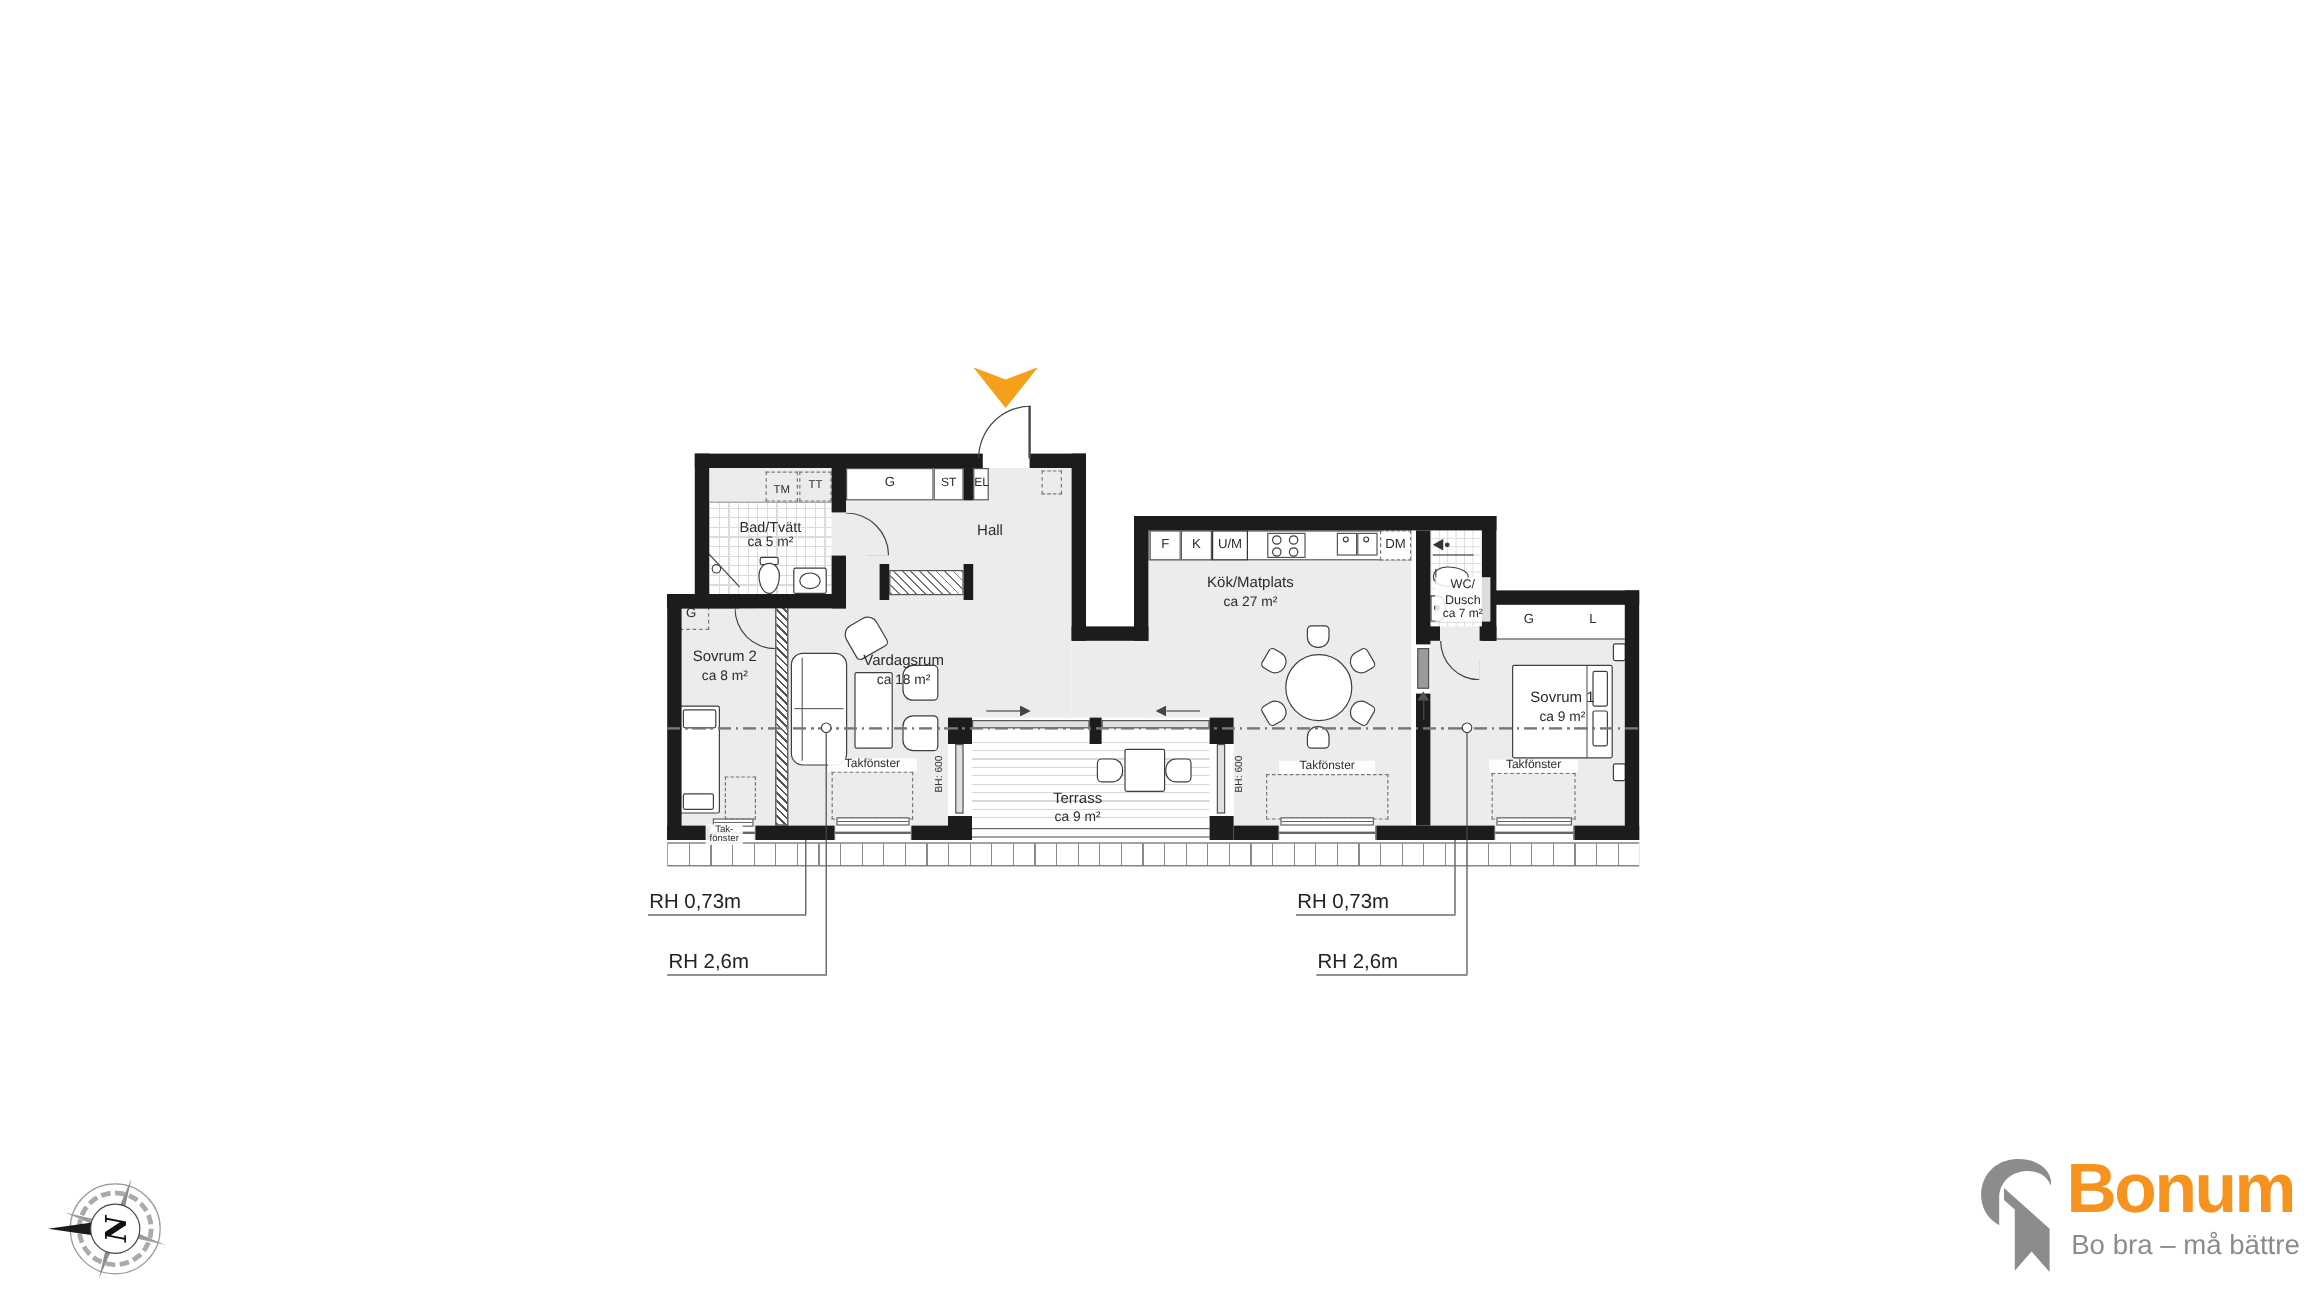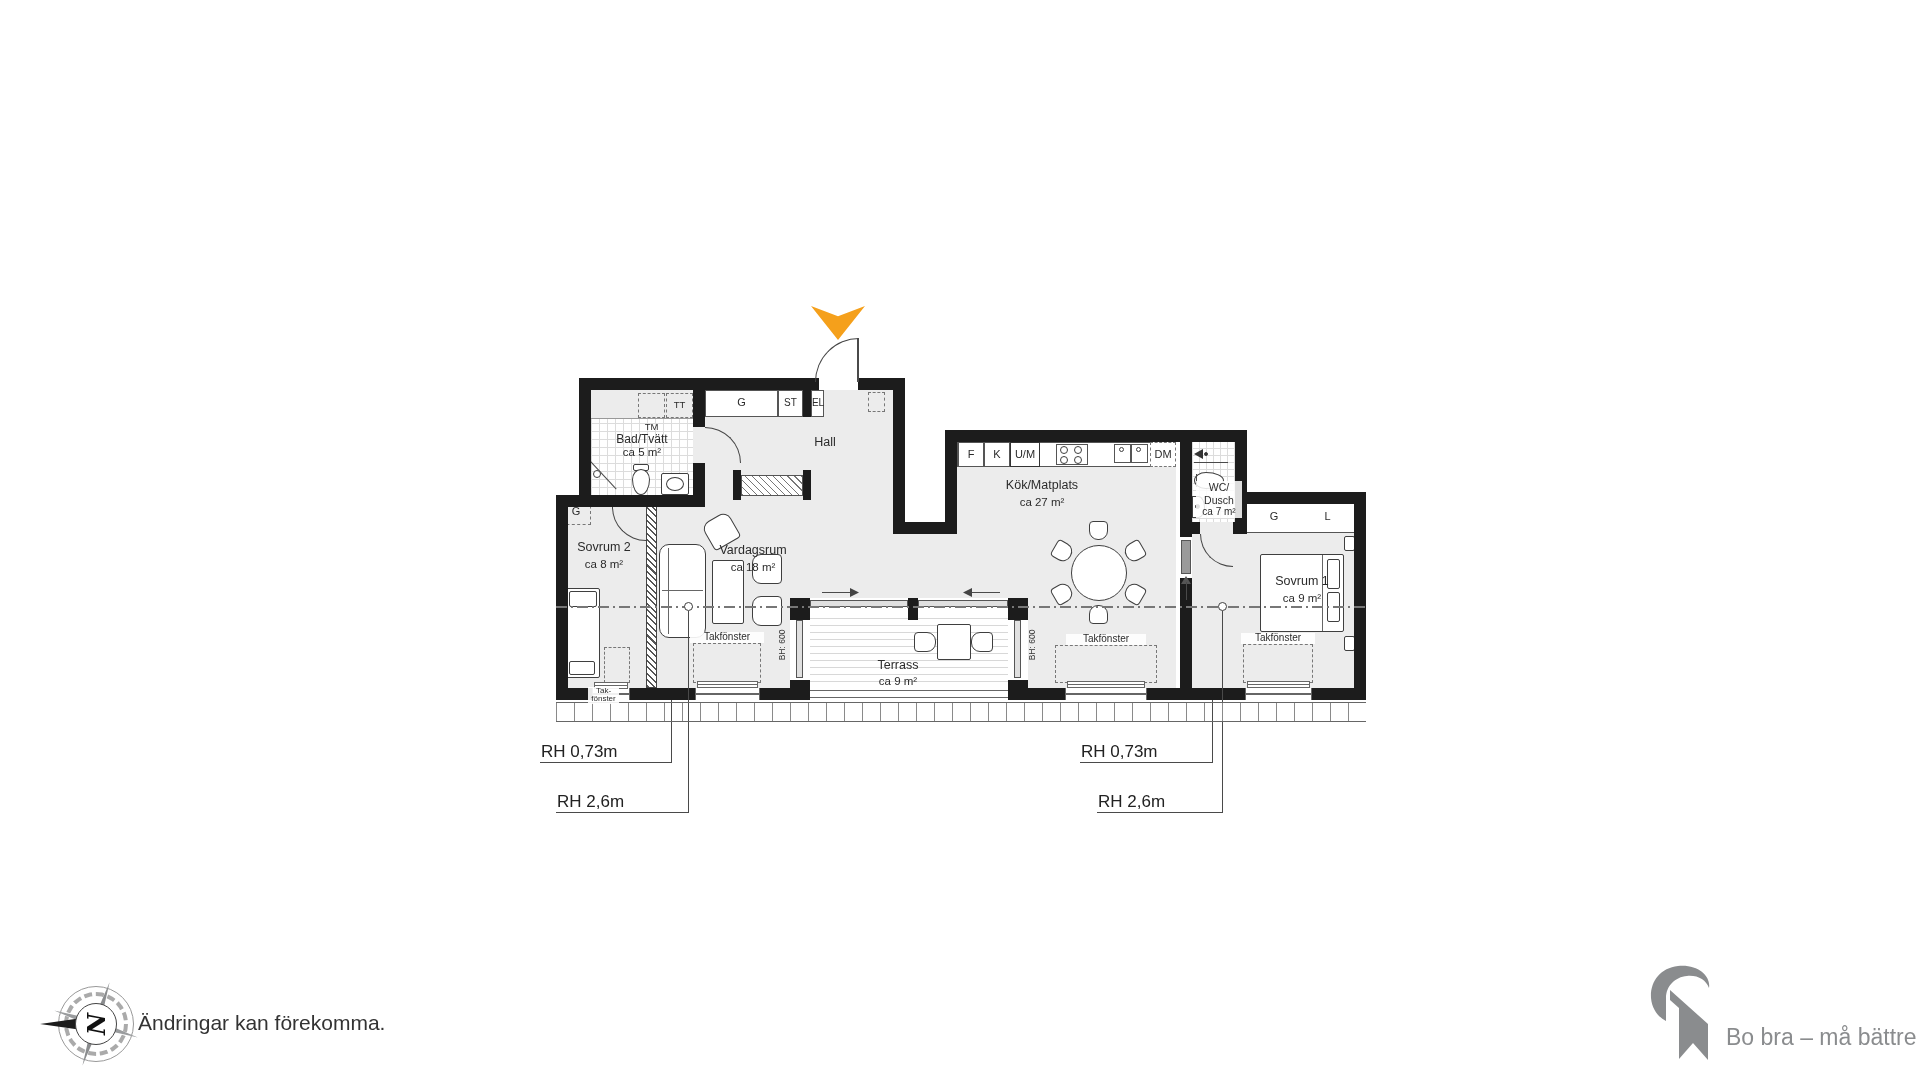--- a/index.html
+++ b/index.html
@@ -92,21 +92,21 @@
   <div class="chair" style="left:706px;top:516px;width:30px;height:30px;transform:rotate(150deg)"></div>
   <div class="chair" style="left:752px;top:554px;width:30px;height:30px;transform:rotate(90deg)"></div>
   <div class="chair" style="left:752px;top:596px;width:30px;height:30px;transform:rotate(90deg)"></div>
 
   <div class="w" style="left:733px;top:470px;width:8px;height:30px"></div>
   <div class="w" style="left:803px;top:470px;width:8px;height:30px"></div>
   <div class="hatch" style="left:741px;top:475px;width:62px;height:21px"></div>
 
   <div class="dashbox" style="left:638px;top:393px;width:27px;height:25px"></div>
   <div class="dashbox" style="left:666px;top:393px;width:27px;height:25px"></div>
-  <div class="lbl" style="left:638px;top:421px;width:27px;font-size:9.5px">TM</div>
+  <div class="lbl" style="left:638px;top:403px;width:27px;font-size:9.5px">TM</div>
   <div class="lbl" style="left:666px;top:399px;width:27px;font-size:9.5px">TT</div>
   <div class="thin" style="left:588px;top:458px;width:42px;height:1.2px;transform:rotate(47deg);transform-origin:left top"></div>
   <div class="furn round" style="left:593px;top:470px;width:8px;height:8px"></div>
   <div class="furn" style="left:633px;top:464px;width:16px;height:7px"></div>
   <div class="furn round" style="left:632px;top:469px;width:18px;height:26px;border-radius:50% 50% 50% 50%/40% 40% 60% 60%"></div>
   <div class="furn" style="left:661px;top:473px;width:28px;height:22px"></div>
   <div class="furn round" style="left:666px;top:477px;width:18px;height:14px"></div>
 
   <div class="box" style="left:957px;top:442px;width:219px;height:25px"></div>
   <div class="box" style="left:958px;top:442px;width:26px;height:25px"></div>
@@ -282,23 +282,23 @@
   <div class="abs" style="left:48px;top:976px;width:96px;height:96px">
     <div class="abs" style="left:10px;top:10px;width:76px;height:76px;border:1.4px solid #999;border-radius:50%;box-sizing:border-box"></div>
     <div class="abs" style="left:16px;top:16px;width:64px;height:64px;border:4px dashed #aaa;border-radius:50%;box-sizing:border-box"></div>
     <div class="abs" style="left:40px;top:4px;width:16px;height:88px;background:#8a8c8e;clip-path:polygon(50% 0,75% 50%,50% 100%,25% 50%);transform:rotate(18deg)"></div>
     <div class="abs" style="left:40px;top:4px;width:16px;height:88px;background:#9a9c9e;clip-path:polygon(50% 0,75% 50%,50% 100%,25% 50%);transform:rotate(108deg)"></div>
     <div class="abs" style="left:-8px;top:40px;width:56px;height:16px;background:#1b1b1b;clip-path:polygon(0 50%,100% 0,80% 50%,100% 100%)"></div>
     <div class="abs" style="left:27px;top:27px;width:42px;height:42px;background:#fff;border:1.5px solid #444;border-radius:50%;box-sizing:border-box"></div>
     <div class="abs" style="left:27px;top:27px;width:42px;height:42px;display:flex;align-items:center;justify-content:center;
                 font-family:'DejaVu Serif',serif;font-style:italic;font-weight:bold;font-size:24px;color:#111;transform:rotate(-90deg)">N</div>
   </div>
-  <div class="lbl" style="left:138px;top:1010px;width:360px;text-align:left;font-size:21px;color:#333">Ändringar kan förekomma.</div>
 
   <div class="abs" style="left:1648px;top:962px;width:270px;height:110px">
     <svg width="68" height="100" viewBox="0 0 68 100" style="position:absolute;left:0;top:2px">
       <path fill="#8a8c8e" d="M30,2 C12,4 2,18 3,34 C4,45 10,53 18,57 L18,34 C18,22 27,13 39,12 C50,11 58,16 61,24 C63,12 50,0 30,2 Z"></path>
       <path fill="#8a8c8e" d="M22,26 L60,60 L60,96 L45,79 L31,95 L31,44 L22,36 Z"></path>
     </svg>
+    <div class="abs" style="left:74px;top:0px;font-size:58px;font-weight:bold;color:#F6921E;letter-spacing:-2px;line-height:1">Bonum</div>
     <div class="abs" style="left:78px;top:62px;font-size:23px;color:#8a8c8e">Bo bra – må bättre</div>
   </div>
 
 </div>
 
 </body></html>

